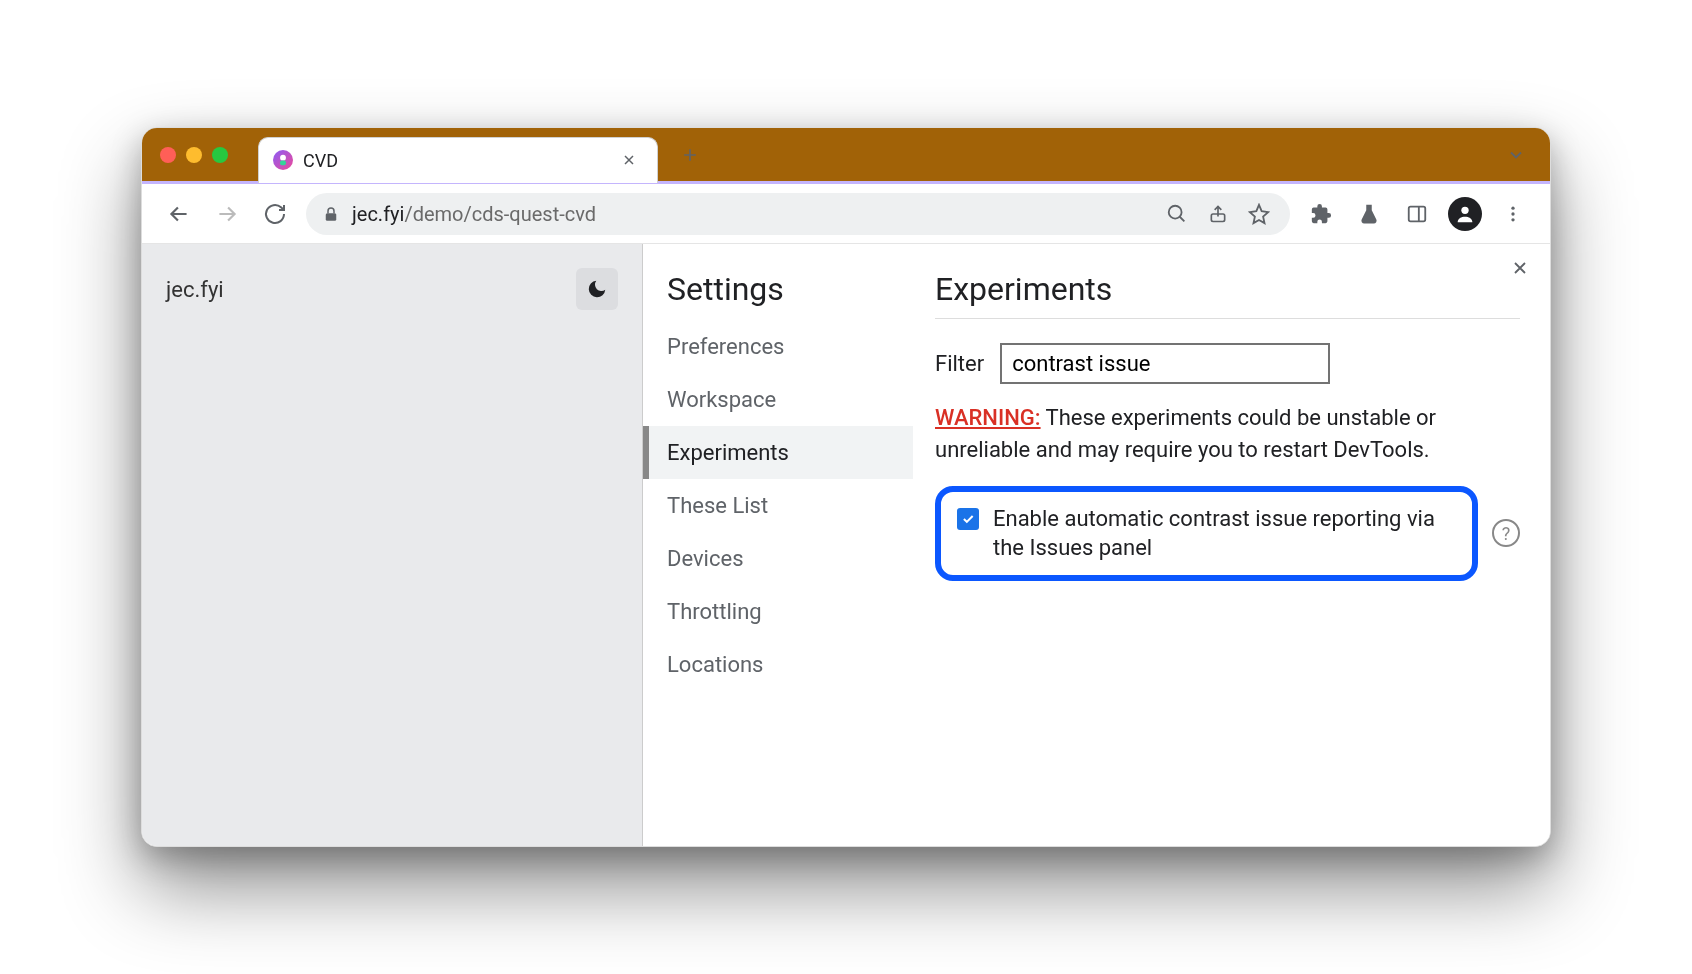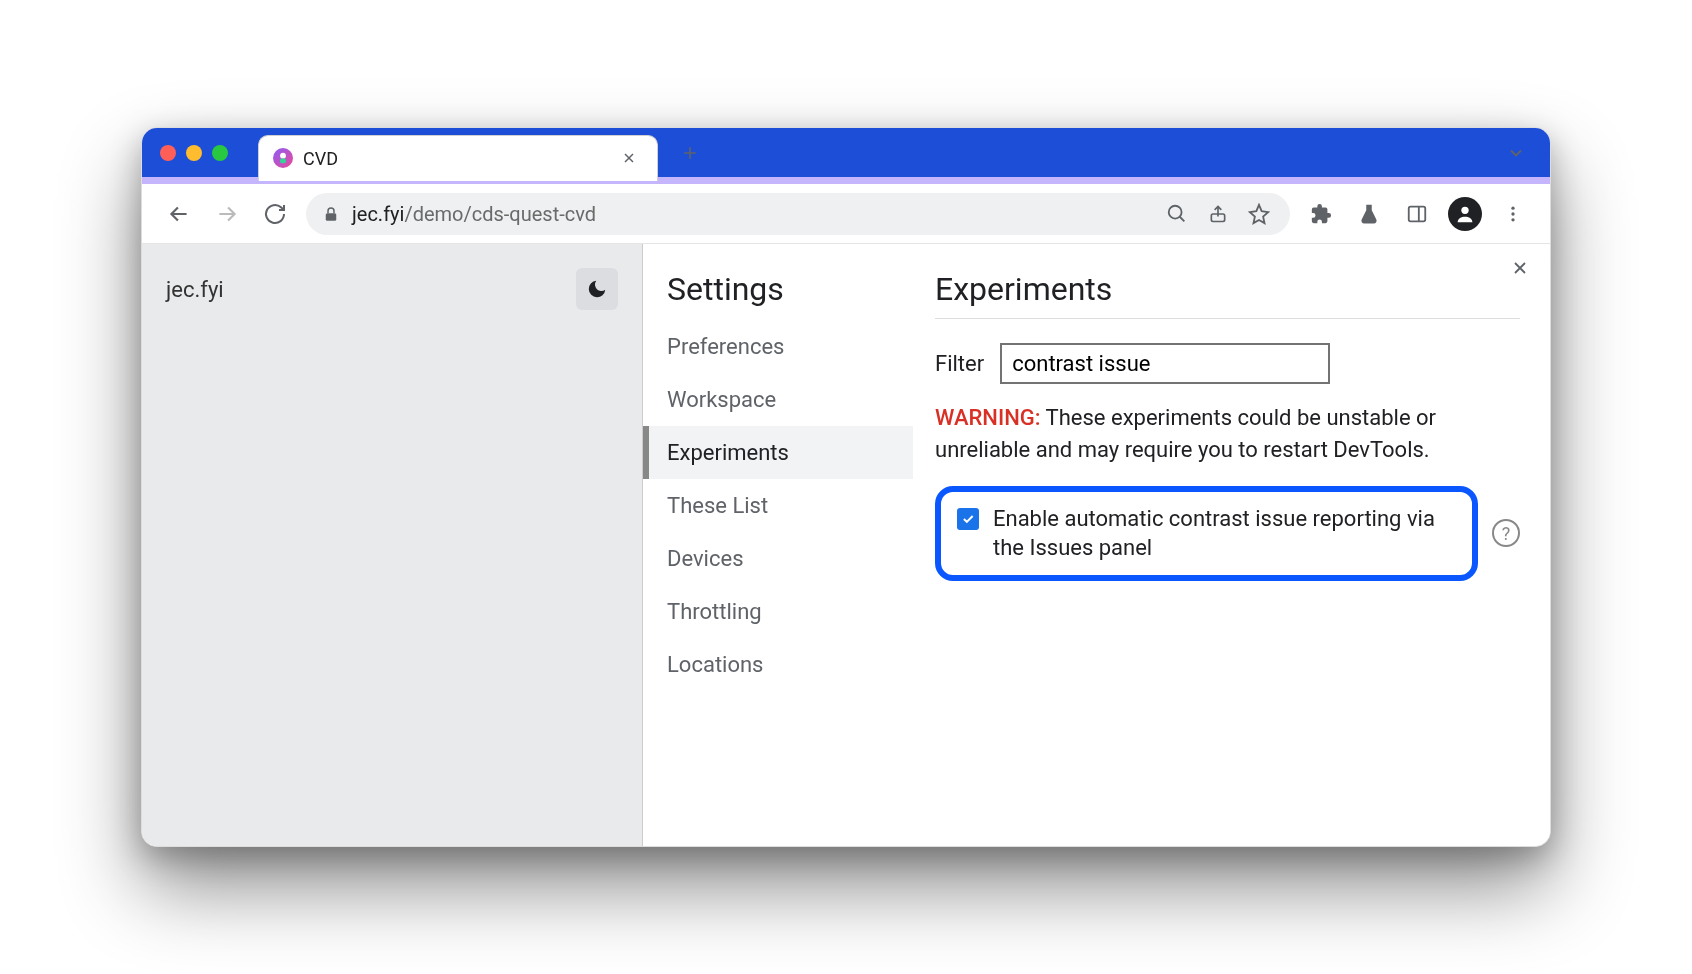--- a/index.html
+++ b/index.html
@@ -19,26 +19,26 @@
     border-radius: 16px;
     box-shadow: 0 40px 80px rgba(0,0,0,0.45), 0 10px 30px rgba(0,0,0,0.25);
     overflow: hidden;
     display: flex;
     flex-direction: column;
     border: 1px solid #ddd;
   }
   
   .tab-strip {
     height: 56px;
-    background: #1d4ed8;
+    background: #a16207;
     display: flex;
     align-items: center;
     padding: 0 18px;
     gap: 10px;
-    border-bottom: 7px solid #c4b5fd;
+    border-bottom: 3px solid #c4b5fd;
   }
   .traffic-lights { display: flex; gap: 10px; margin-right: 20px; }
   .traffic-lights span { width: 16px; height: 16px; border-radius: 50%; display: block; }
   .tl-red { background: #ff5f57; }
   .tl-yellow { background: #febc2e; }
   .tl-green { background: #28c840; }
   .tab {
     display: flex;
     align-items: center;
     gap: 10px;
@@ -165,21 +165,21 @@
   .filter-label { font-size: 22px; color: #202124; }
   .filter-input {
     border: 2px solid #737373;
     padding: 6px 10px;
     font-size: 22px;
     width: 330px;
     outline: none;
     font-family: inherit;
   }
   .warning-text { font-size: 22px; line-height: 1.45; color: #202124; margin-bottom: 20px; }
-  .warning-label { color: #d93025; font-weight: 500; }
+  .warning-label { color: #d93025; font-weight: 500; text-decoration: underline; }
   .experiment-row {
     display: flex;
     align-items: center;
     gap: 14px;
   }
   .experiment-highlight {
     border: 6px solid #0b57ff;
     border-radius: 18px;
     padding: 12px 16px;
     display: flex;

